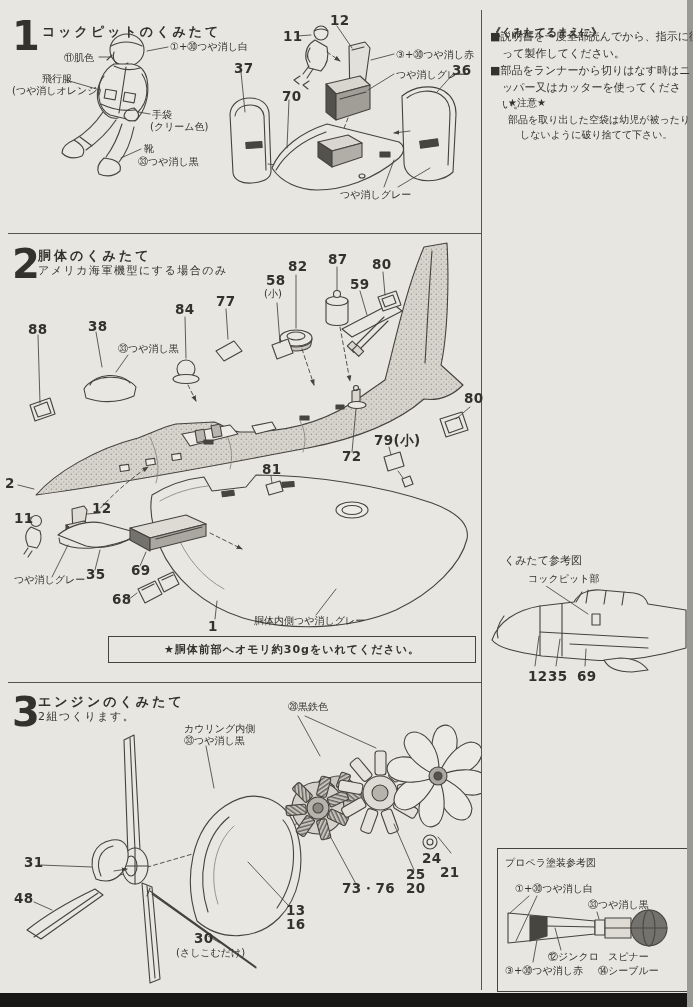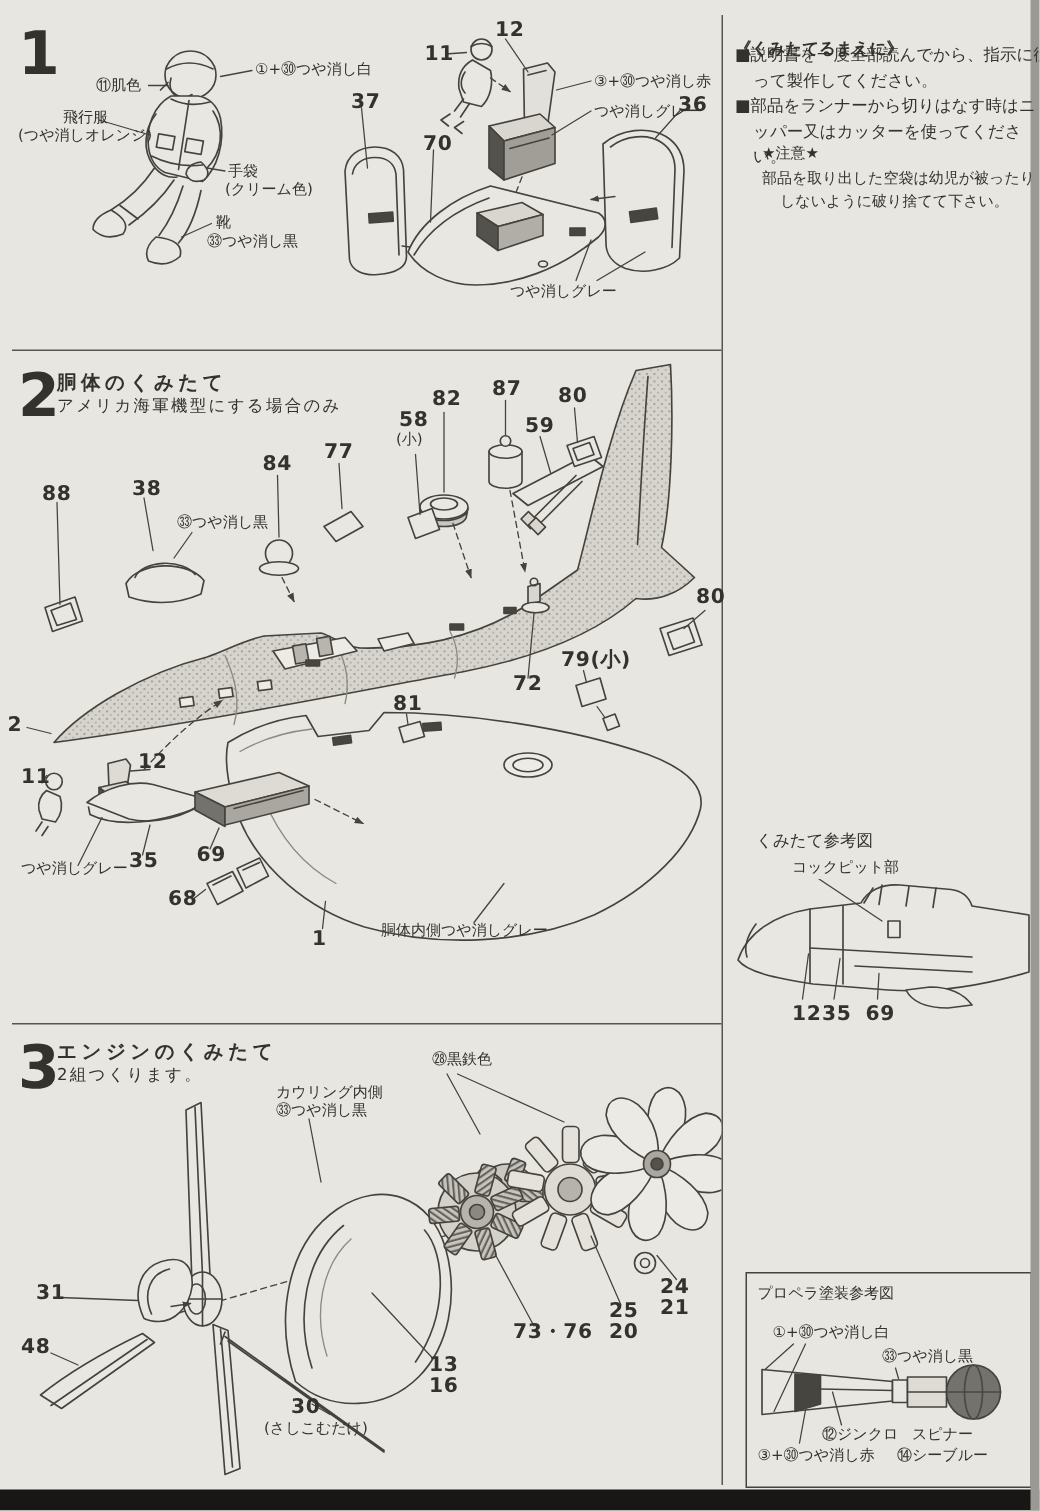--- a/index.html
+++ b/index.html
@@ -350,20 +350,21 @@
   <path class="ld" d="M36,112 L40,90"></path>
 </svg>
 
 <div class="rule" style="left:8px;top:233px;width:473px"></div>
 <div class="rule" style="left:8px;top:682px;width:473px"></div>
 <div class="vrule" style="left:481px;top:10px;height:980px"></div>
 <div style="position:absolute;left:0;top:993px;width:693px;height:14px;background:#181715"></div>
 <div style="position:absolute;left:687px;top:0;width:6px;height:1007px;background:#9b9995"></div>
 
 <div class="lbl sec-num" style="left:12px;top:16px">1</div>
+<div class="lbl sec-title" style="left:42px;top:24px">コックピットのくみたて</div>
 <div class="lbl jp" style="left:170px;top:40px">①+㉚つや消し白</div>
 <div class="lbl jp" style="left:64px;top:51px">⑪肌色</div>
 <div class="lbl jp" style="left:42px;top:72px">飛行服</div>
 <div class="lbl jp" style="left:12px;top:84px">(つや消しオレンジ)</div>
 <div class="lbl jp" style="left:152px;top:108px">手袋</div>
 <div class="lbl jp" style="left:150px;top:120px">(クリーム色)</div>
 <div class="lbl jp" style="left:144px;top:142px">靴</div>
 <div class="lbl jp" style="left:138px;top:155px">㉝つや消し黒</div>
 <div class="lbl num" style="left:283px;top:28px">11</div>
 <div class="lbl num" style="left:330px;top:12px">12</div>
@@ -394,37 +395,40 @@
 <div class="lbl num" style="left:262px;top:461px">81</div>
 <div class="lbl num" style="left:5px;top:475px">2</div>
 <div class="lbl num" style="left:14px;top:510px">11</div>
 <div class="lbl num" style="left:92px;top:500px">12</div>
 <div class="lbl jp" style="left:14px;top:573px">つや消しグレー</div>
 <div class="lbl num" style="left:86px;top:566px">35</div>
 <div class="lbl num" style="left:131px;top:562px">69</div>
 <div class="lbl num" style="left:112px;top:591px">68</div>
 <div class="lbl num" style="left:208px;top:618px">1</div>
 <div class="lbl jp" style="left:254px;top:614px">胴体内側つや消しグレー</div>
+<div class="notebox" style="left:108px;top:636px;width:366px;height:25px">
+  <span class="jp11" style="font-weight:700;letter-spacing:1px">★胴体前部へオモリ約30gをいれてください。</span>
+</div>
 
 <div class="lbl sec-num" style="left:12px;top:692px">3</div>
 <div class="lbl sec-title" style="left:38px;top:694px">エンジンのくみたて</div>
 <div class="lbl sub" style="left:38px;top:710px">2組つくります。</div>
 <div class="lbl jp" style="left:184px;top:722px">カウリング内側</div>
 <div class="lbl jp" style="left:184px;top:734px">㉝つや消し黒</div>
 <div class="lbl jp" style="left:288px;top:700px">㉘黒鉄色</div>
 <div class="lbl num" style="left:24px;top:854px">31</div>
 <div class="lbl num" style="left:14px;top:890px">48</div>
 <div class="lbl num" style="left:194px;top:930px">30</div>
 <div class="lbl jp" style="left:176px;top:946px">(さしこむだけ)</div>
 <div class="lbl num" style="left:286px;top:902px">13</div>
 <div class="lbl num" style="left:286px;top:916px">16</div>
 <div class="lbl num" style="left:342px;top:880px">73・76</div>
 <div class="lbl num" style="left:406px;top:866px">25</div>
 <div class="lbl num" style="left:406px;top:880px">20</div>
-<div class="lbl num" style="left:440px;top:850px">24</div>
+<div class="lbl num" style="left:422px;top:850px">24</div>
 <div class="lbl num" style="left:440px;top:864px">21</div>
 
 <div class="lbl jp11" style="left:490px;top:24px;font-weight:700">《くみたてるまえに》</div>
 <div class="lbl jp11 hang" style="left:490px;top:28px;width:198px">■説明書を一度全部読んでから、指示に従って製作してください。</div>
 <div class="lbl jp11 hang" style="left:490px;top:62px;width:198px">■部品をランナーから切りはなす時はニッパー又はカッターを使ってください。</div>
 <div class="lbl jp" style="left:508px;top:96px;">★注意★</div>
 <div class="lbl jp hang" style="left:508px;top:112px;width:180px;line-height:1.5">部品を取り出した空袋は幼児が被ったりしないように破り捨てて下さい。</div>
 <div class="lbl jp11" style="left:504px;top:552px">くみたて参考図</div>
 <div class="lbl jp" style="left:528px;top:572px">コックピット部</div>
 <div class="lbl num" style="left:528px;top:668px">12</div>

